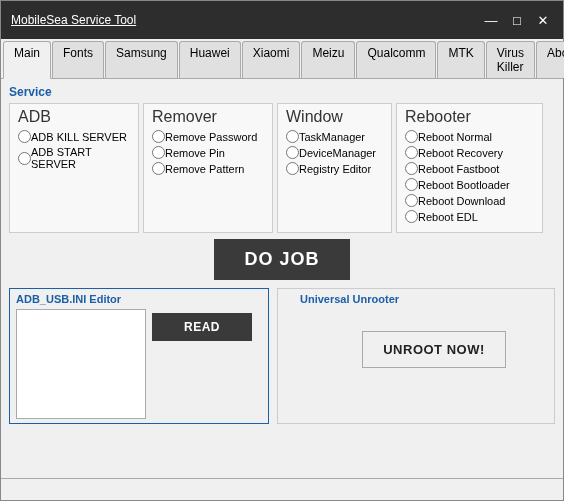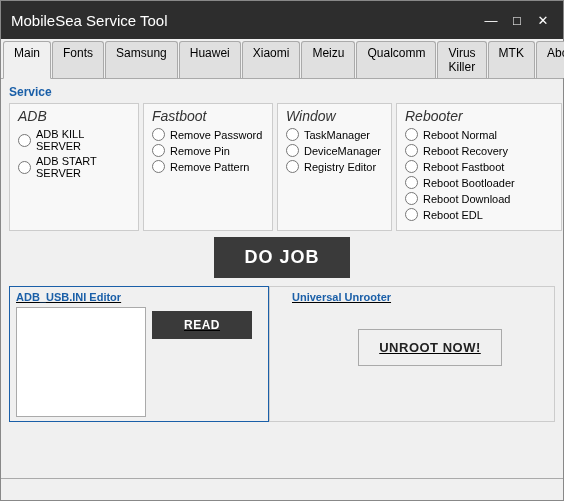--- a/index.html
+++ b/index.html
@@ -23,22 +23,23 @@
       background: #2d2d2d;
       color: white;
       height: 38px;
       display: flex;
       align-items: center;
       padding: 0 10px;
       justify-content: space-between;
       flex-shrink: 0;
     }
     .title-bar-title {
-      font-size: 15px;
+      font-size: 12px;
       font-weight: 400;
+      text-decoration: underline;
     }
     .title-bar-controls {
       display: flex;
       gap: 6px;
       align-items: center;
     }
     .title-bar-btn {
       color: white;
       background: transparent;
       border: none;
@@ -98,51 +99,49 @@
       margin-bottom: 6px;
     }
 
     .panel-group {
       border: 1px solid #ccc;
       padding: 4px 8px 6px 8px;
       background: #f8f8f8;
       flex-shrink: 0;
     }
     .panel-group-title {
-      font-size: 14px;
+      font-size: 16px;
       color: #333;
       margin-bottom: 4px;
       font-weight: normal;
-      font-style: italic;
     }
 
     .radio-item {
       display: flex;
       align-items: center;
-      gap: 5px;
       margin-bottom: 3px;
       font-size: 11px;
       cursor: pointer;
     }
     .radio-item input[type="radio"] {
       margin: 0;
       cursor: pointer;
     }
 
     .adb-panel {
       width: 130px;
     }
     .remover-panel {
       width: 130px;
     }
     .window-panel {
       width: 115px;
     }
     .rebooter-panel {
-      width: 166px;
+      width: 147px;
     }
 
     .do-job-row {
       display: flex;
       justify-content: center;
       margin-bottom: 8px;
     }
 
     .do-job-btn {
       background: #3a3a3a;
@@ -151,21 +150,21 @@
       padding: 10px 30px;
       font-size: 18px;
       font-weight: bold;
       cursor: pointer;
       letter-spacing: 1px;
     }
 
     .bottom-row {
       display: flex;
       flex-direction: row;
-      text-decoration: underline;
+      gap: 8px;
     }
 
     .adb-editor-panel {
       border: 1px solid #1a5fa8;
       padding: 4px 6px;
       flex: 1;
       max-width: 260px;
     }
     .adb-editor-title {
       color: #1a5fa8;
@@ -256,22 +255,22 @@
   </div>
 
   <div class="tab-bar">
     <div class="tab active"><span>Main</span></div>
     <div class="tab"><span>Fonts</span></div>
     <div class="tab"><span>Samsung</span></div>
     <div class="tab"><span>Huawei</span></div>
     <div class="tab"><span>Xiaomi</span></div>
     <div class="tab"><span>Meizu</span></div>
     <div class="tab"><span>Qualcomm</span></div>
+    <div class="tab"><span>MTK</span></div>
     <div class="tab"><span>Virus Killer</span></div>
-    <div class="tab"><span>MTK</span></div>
     <div class="tab"><span>About</span></div>
   </div>
 
   <div class="content">
     <div class="service-label">Service</div>
 
     <div class="top-panels">
 
       <div class="panel-group adb-panel">
         <div class="panel-group-title">ADB</div>
@@ -279,21 +278,21 @@
           <input type="radio" name="adb" style="">
           <span>ADB KILL SERVER</span>
         </label>
         <label class="radio-item">
           <input type="radio" name="adb" style="">
           <span>ADB START SERVER</span>
         </label>
       </div>
 
       <div class="panel-group remover-panel">
-        <div class="panel-group-title">Fastboot</div>
+        <div class="panel-group-title">Remover</div>
         <label class="radio-item">
           <input type="radio" name="remover" style="">
           <span>Remove Password</span>
         </label>
         <label class="radio-item">
           <input type="radio" name="remover" style="">
           <span>Remove Pin</span>
         </label>
         <label class="radio-item">
           <input type="radio" name="remover" style="">

